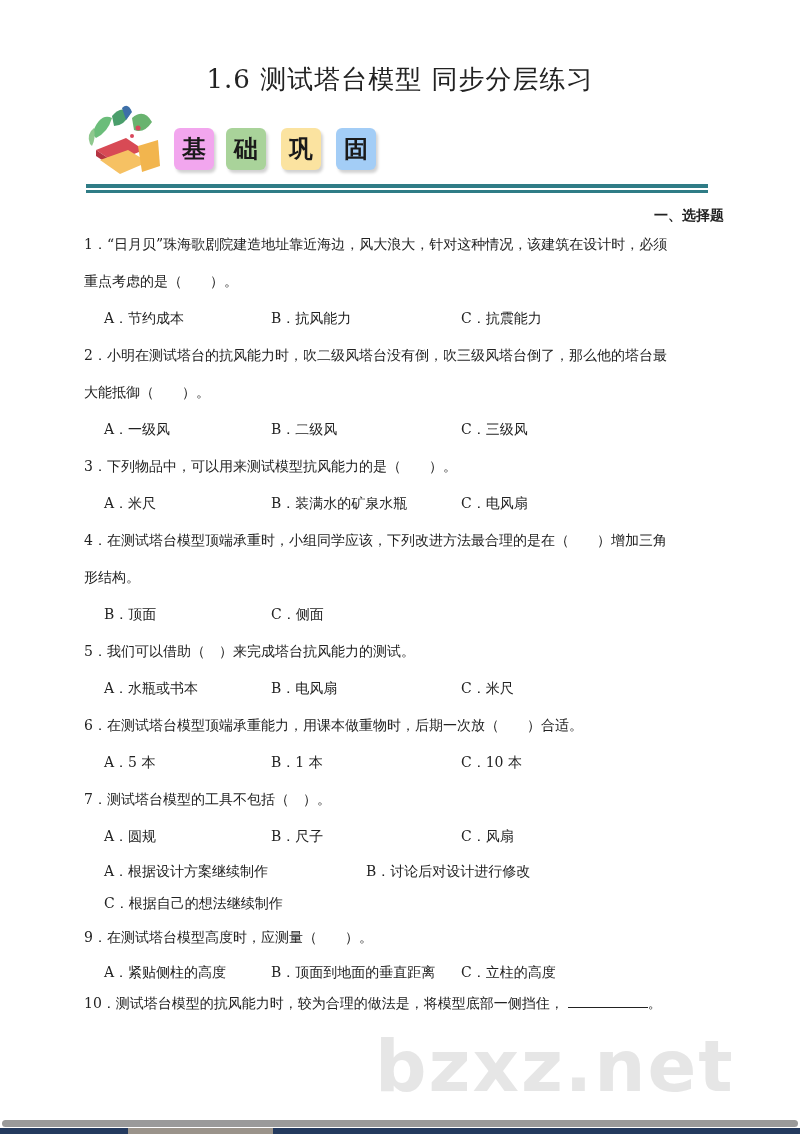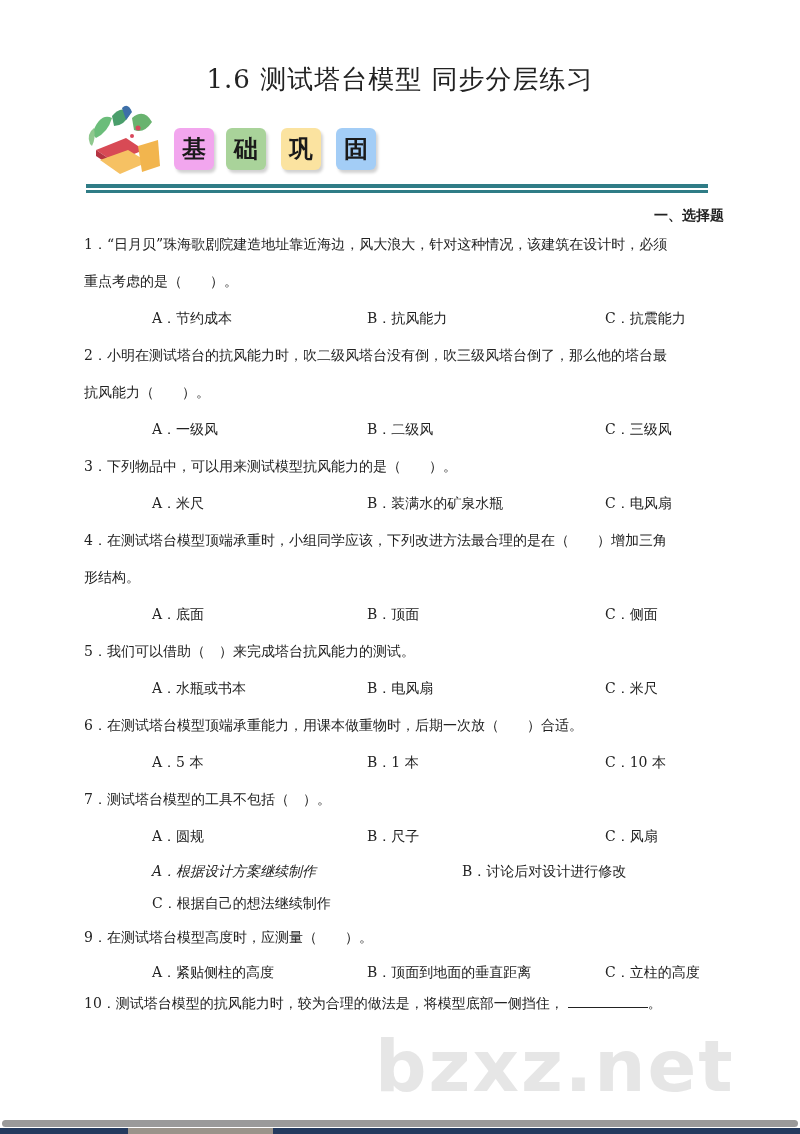--- a/index.html
+++ b/index.html
@@ -19,25 +19,25 @@
     display: flex; align-items: center; justify-content: center;
     font-family: "DejaVu Sans", sans-serif; font-weight: bold; font-size: 24px; color: #1a1a1a;
     box-shadow: 2px 3px 3px rgba(0,0,0,0.18);
   }
   .rule1 { position: absolute; left: 86px; top: 184px; width: 622px; height: 4px; background: #2f7c86; }
   .rule2 { position: absolute; left: 86px; top: 190px; width: 622px; height: 3px; background: #2f7c86; }
   .content { position: absolute; left: 84px; top: 204px; width: 640px; font-size: 14px; }
   .section { font-family: "DejaVu Sans", sans-serif; font-weight: bold; font-size: 14px; height: 22px; line-height: 22px; text-align: right; }
   .q { line-height: 37px; margin: 0; }
   .opts { display: flex; line-height: 37px; padding-left: 20px; }
-  .opt { flex: none; margin-left: 48px; }
+  .opt { flex: none; }
   .o3 .opt:nth-child(1) { width: 167px; }
   .o3 .opt:nth-child(2) { width: 190px; }
   .o2 { flex-wrap: wrap; line-height: 32px; }
-  .o2 .opt:nth-child(1) { width: 262px; font-style: italic; }
+  .o2 .opt:nth-child(1) { width: 262px; }
   .o2 .opt:nth-child(3) { width: 400px; }
   .blank { display: inline-block; width: 80px; border-bottom: 1px solid #222; height: 14px; vertical-align: baseline; margin-left: 4px; }
   .watermark {
     position: absolute; left: 375px; top: 988px; font-family: "DejaVu Sans", sans-serif; font-weight: bold;
     font-size: 72px; color: rgba(200,200,200,0.45); letter-spacing: 2px; margin-top: 36px;
   }
   .scrollbar { position: absolute; left: 2px; top: 1120px; width: 796px; height: 7px; background: #9a9a9a; border-radius: 4px; }
   .bottom-strip { position: absolute; left: 0; top: 1128px; width: 800px; height: 6px; background: #243a5e; }
   .bottom-strip .photo { position: absolute; left: 128px; top: 0; width: 145px; height: 6px; background: #9a938a; }
 </style>
@@ -85,42 +85,41 @@
       <p class="q">重点考虑的是（　　）。</p>
       <div class="opts o3">
           <span class="opt">A．节约成本</span>
           <span class="opt">B．抗风能力</span>
           <span class="opt">C．抗震能力</span>
         </div>
     </div>
 
     <div>
       <p class="q"><span>2．</span><span>小明在测试塔台的抗风能力时，吹二级风塔台没有倒，吹三级风塔台倒了，那么他的塔台最</span></p>
-      <p class="q">抗风能力（　　）。</p>
+      <p class="q">大能抵御（　　）。</p>
       <div class="opts o3">
           <span class="opt">A．一级风</span>
           <span class="opt">B．二级风</span>
           <span class="opt">C．三级风</span>
         </div>
     </div>
 
     <div>
       <p class="q"><span>3．</span><span>下列物品中，可以用来测试模型抗风能力的是（　　）。</span></p>
       <div class="opts o3">
           <span class="opt">A．米尺</span>
           <span class="opt">B．装满水的矿泉水瓶</span>
           <span class="opt">C．电风扇</span>
         </div>
     </div>
 
     <div>
       <p class="q"><span>4．</span><span>在测试塔台模型顶端承重时，小组同学应该，下列改进方法最合理的是在（　　）增加三角</span></p>
       <p class="q">形结构。</p>
       <div class="opts o3">
-          <span class="opt">A．底面</span>
           <span class="opt">B．顶面</span>
           <span class="opt">C．侧面</span>
         </div>
     </div>
 
     <div>
       <p class="q"><span>5．</span><span>我们可以借助（　）来完成塔台抗风能力的测试。</span></p>
       <div class="opts o3">
           <span class="opt">A．水瓶或书本</span>
           <span class="opt">B．电风扇</span>

